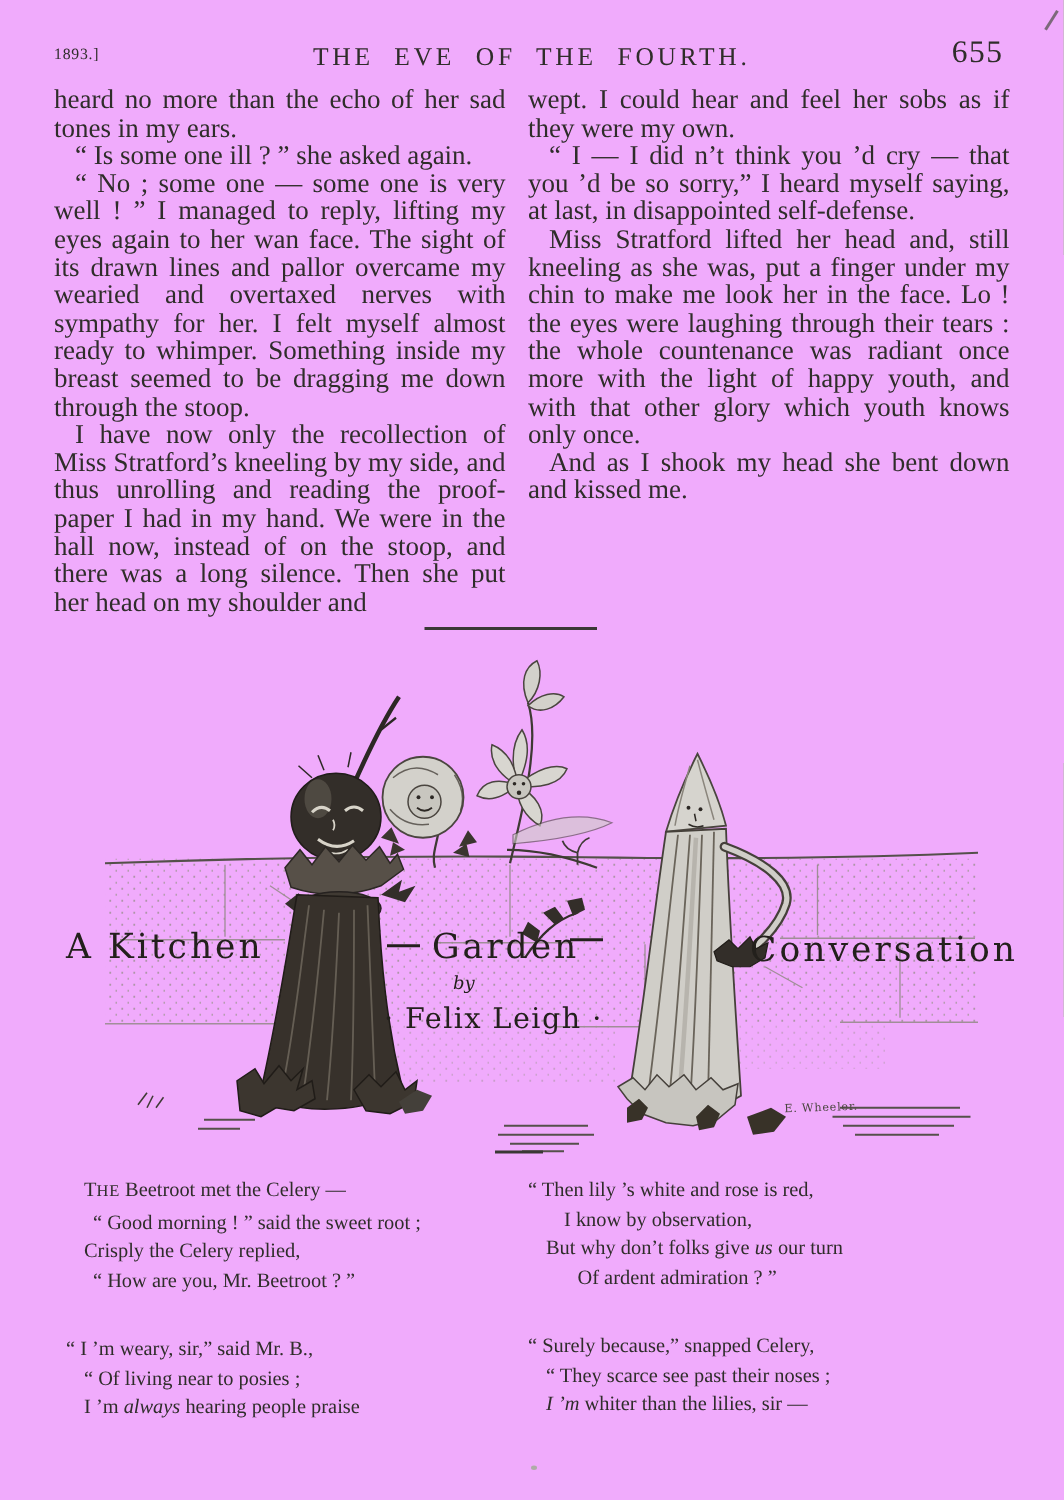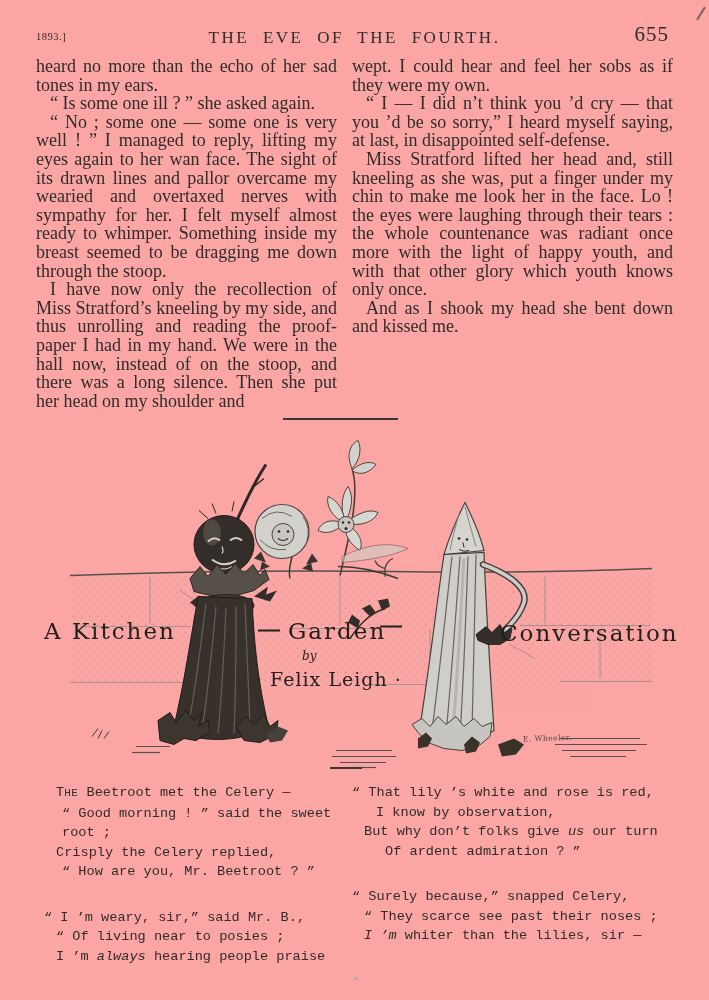--- a/index.html
+++ b/index.html
@@ -1,18 +1,18 @@
 <!DOCTYPE html>
 <html><head>
 <meta charset="utf-8">
 <style>
   html,body{margin:0;padding:0;background:#bdbcb8;}
   .page{
     position:relative;width:709px;height:1000px;margin:0 auto;
-    background:#fca5a5;overflow:hidden;
+    background:#f0abfc;overflow:hidden;
     font-family:"Liberation Serif", serif;color:#2f2d2a;
   }
   
   .hdr-year{position:absolute;left:36px;top:31px;font-size:10.5px;letter-spacing:.5px;}
   .hdr-title{position:absolute;left:0;right:0;top:28px;text-align:center;
     font-size:17px;letter-spacing:2.5px;word-spacing:7px;}
   .hdr-num{position:absolute;right:40px;top:22px;font-size:21px;letter-spacing:1px;}
   .corner-mark{position:absolute;right:7px;top:6px;width:2px;height:15px;
     background:#55534f;transform:rotate(32deg);opacity:.75;}
   
@@ -30,21 +30,21 @@
   .illo{position:absolute;left:40px;top:438px;width:640px;height:336px;}
   .illo text{font-family:"DejaVu Serif", serif;}
   .t-big{font-size:23px;letter-spacing:2px;fill:#23201c;}
   .t-by{font-size:12px;font-style:italic;fill:#23201c;}
   .t-author{font-size:19px;letter-spacing:1px;fill:#23201c;}
   .t-sig{font-size:7.5px;fill:#4c4741;letter-spacing:.5px;}
   
   .poem{position:absolute;top:783px;font-size:13.6px;line-height:19.5px;}
   .poem-left{left:44px;width:300px;}
   .poem-right{left:352px;width:330px;}
-  .stanza{margin:0 0 26px 0;font-family:Liberation Mono, monospace;}
+  .stanza{margin:0 0 26px 0;}
   .pl{white-space:pre-wrap;}
   .p0{padding-left:0;} .p12{padding-left:12px;} .p18{padding-left:18px;}
   .p24{padding-left:24px;} .p33{padding-left:33px;}
   .sc{font-size:11px;letter-spacing:.5px;}
   .it{font-style:italic;}
   .bottom-dot{position:absolute;left:354px;top:977px;width:4px;height:3px;
     border-radius:50%;background:#aeaca7;}
 </style>
 </head>
 <body>
@@ -247,21 +247,21 @@
     </div>
     <div class="stanza">
       <div class="pl p0">“ I ’m weary, sir,” said Mr. B.,</div>
       <div class="pl p12">“ Of living near to posies ;</div>
       <div class="pl p12"><span>I ’m </span><span class="it">always</span><span> hearing people praise</span></div>
     </div>
   </div>
 
   <div class="poem poem-right">
     <div class="stanza">
-      <div class="pl p0">“ That lily ’s white and rose is red,</div>
+      <div class="pl p0">“ Then lily ’s white and rose is red,</div>
       <div class="pl p24">I know by observation,</div>
       <div class="pl p12"><span>But why don’t folks give </span><span class="it">us</span><span> our turn</span></div>
       <div class="pl p33">Of ardent admiration ? ”</div>
     </div>
     <div class="stanza">
       <div class="pl p0">“ Surely because,” snapped Celery,</div>
       <div class="pl p12">“ They scarce see past their noses ;</div>
       <div class="pl p12"><span class="it">I ’m</span><span> whiter than the lilies, sir —</span></div>
     </div>
   </div>

